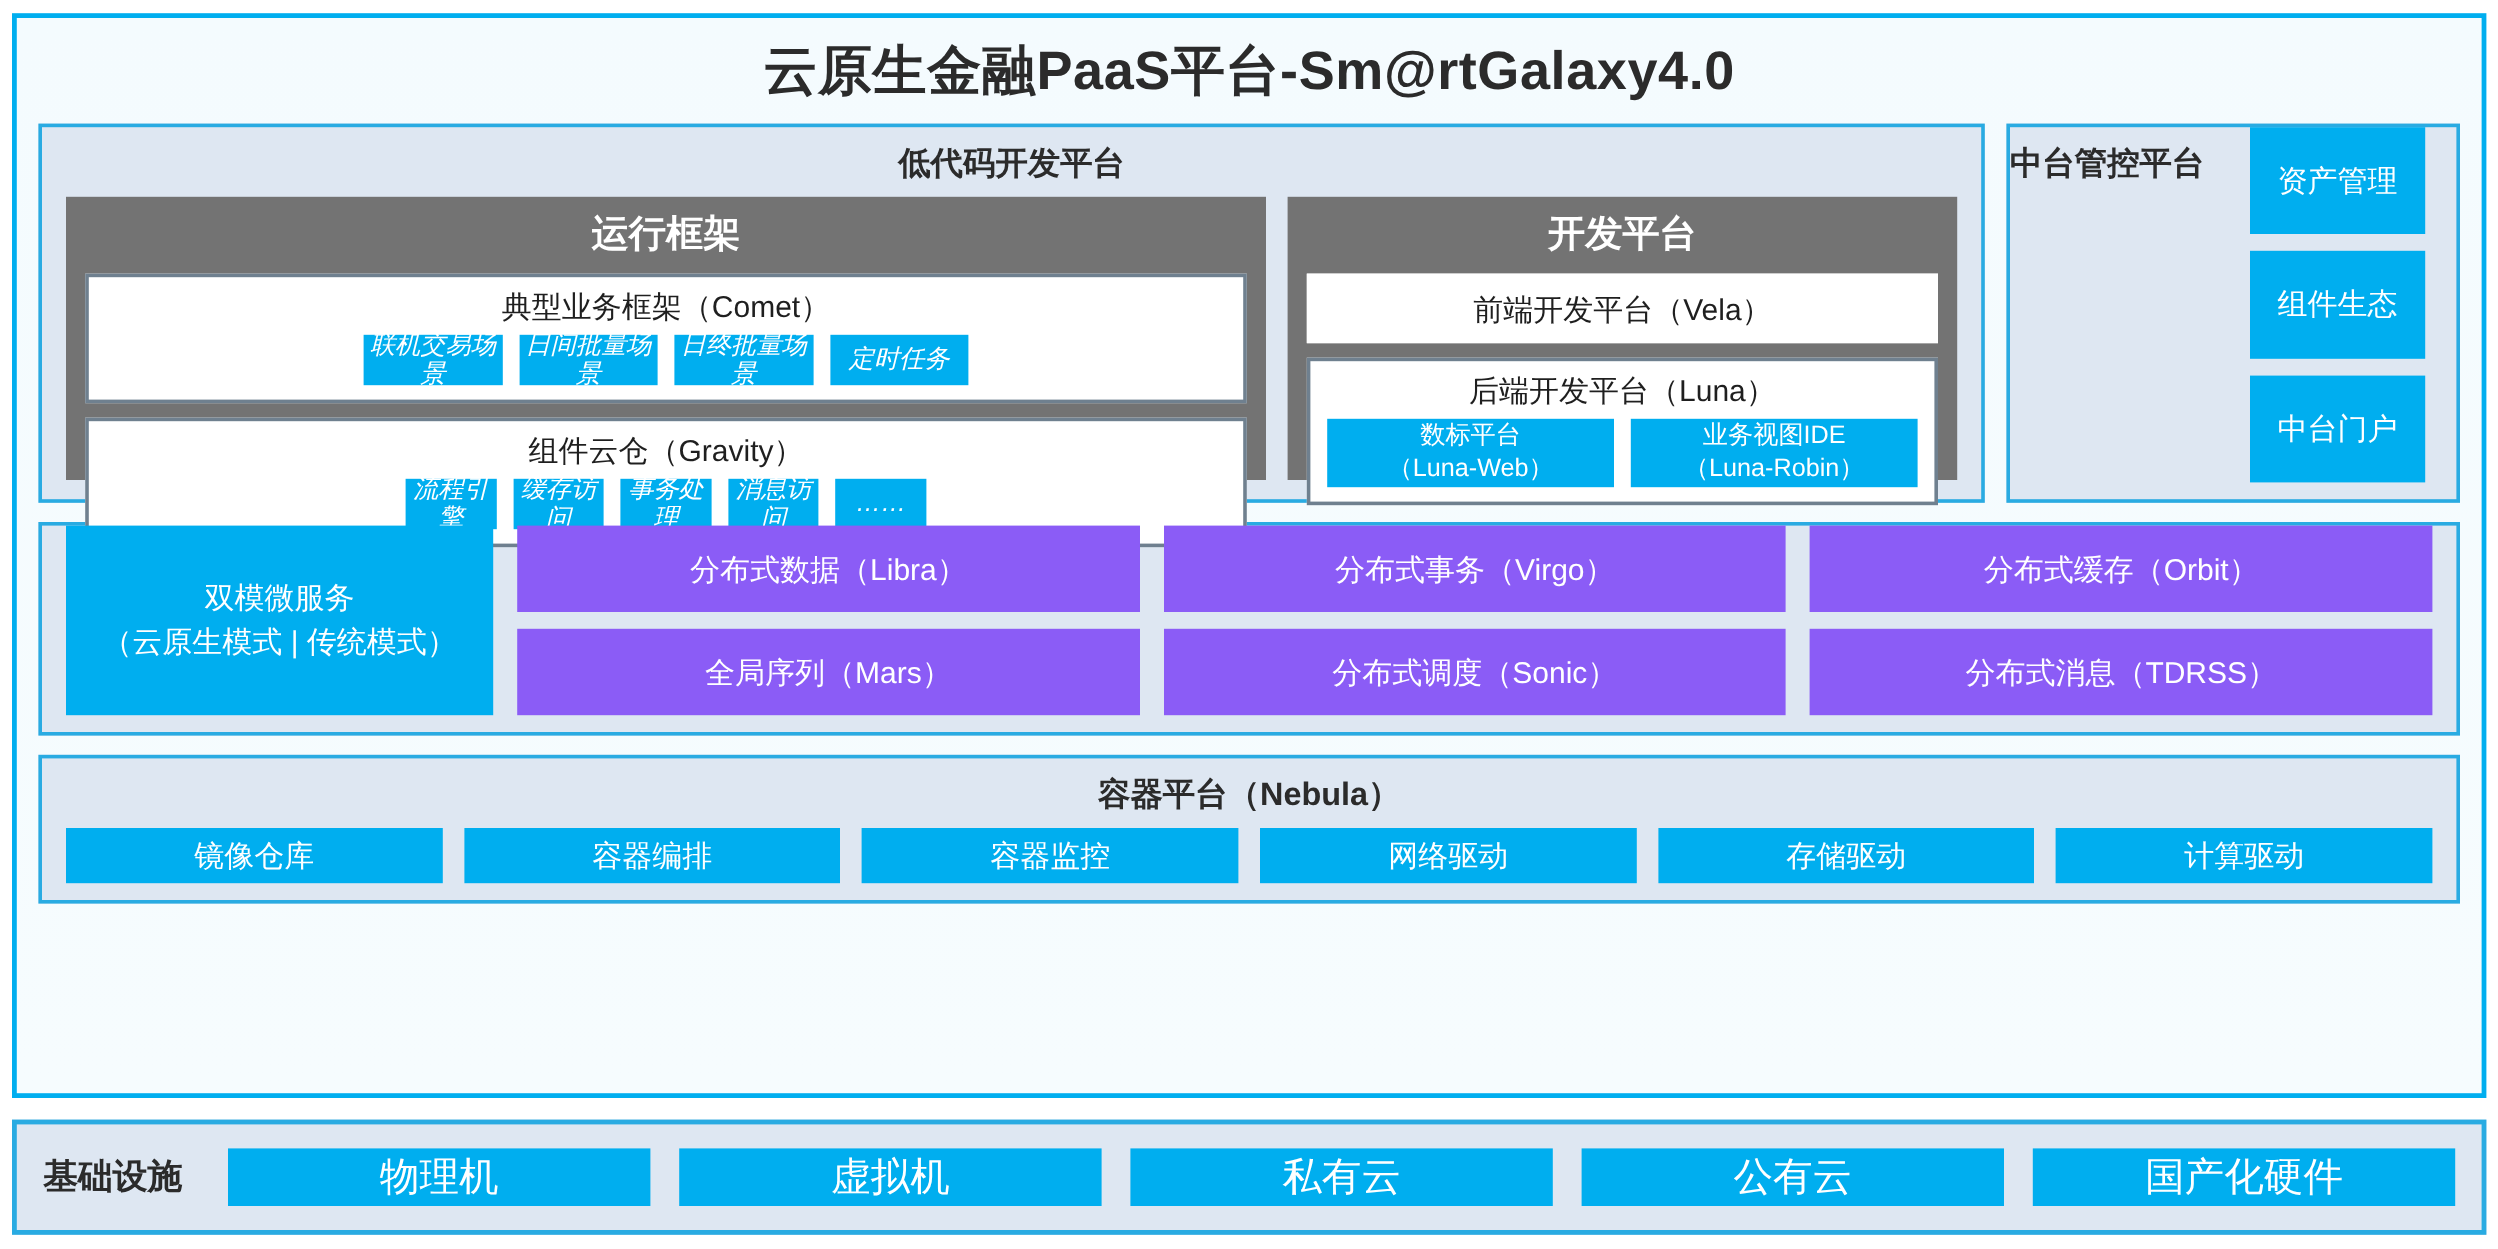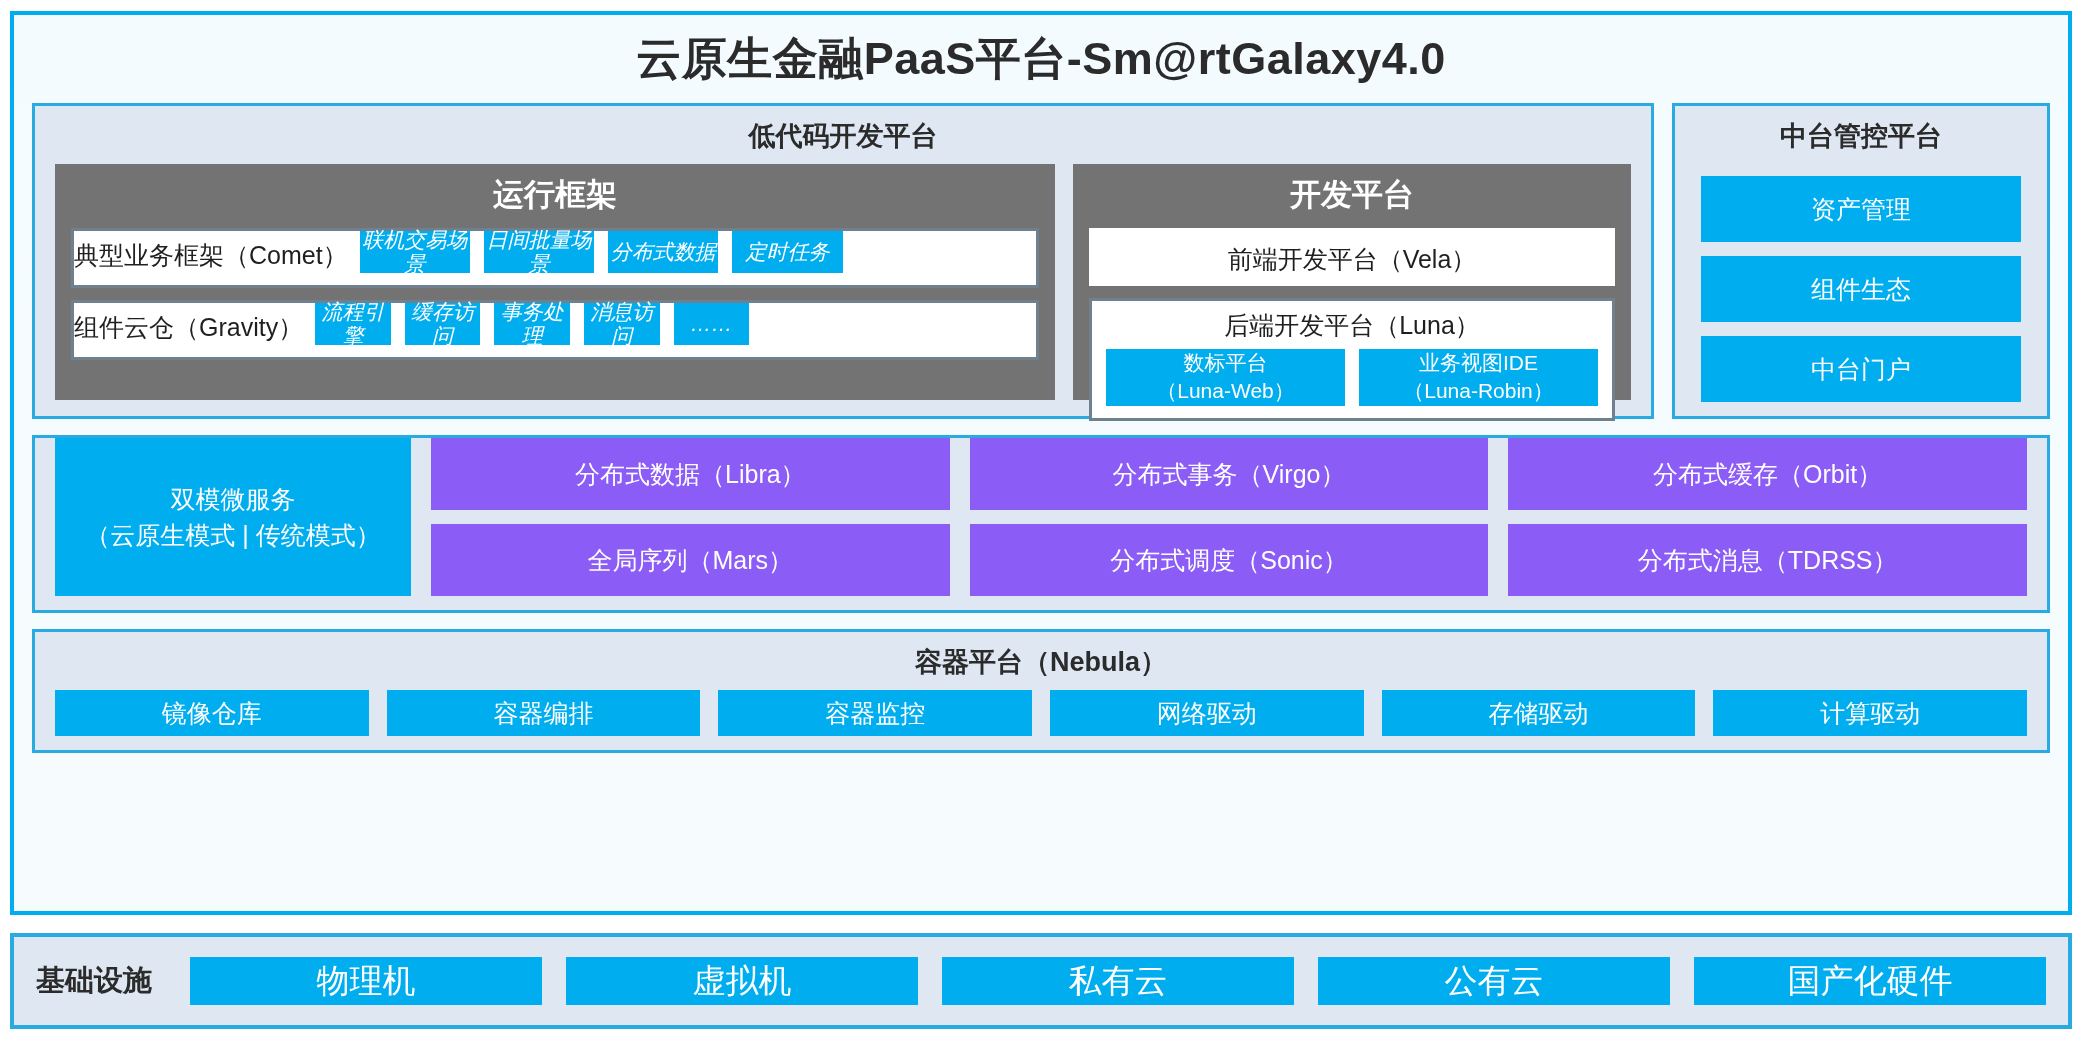--- a/index.html
+++ b/index.html
@@ -31,42 +31,42 @@
     background:#dee7f2;
   }
   .section-title{
     text-align:center;font-size:27px;font-weight:bold;color:#2b2b2b;
     padding:12px 0 10px 0;
   }
 
   
   .row-top{display:flex;gap:18px;align-items:stretch;}
   .lowcode{flex:0 0 1622px;height:316px;display:flex;flex-direction:column;}
-  .midplat{flex:1 1 auto;height:316px;display:flex;flex-direction:column;gap:12px;}
+  .midplat{flex:1 1 auto;height:316px;display:flex;flex-direction:row;gap:12px;}
 
   .lowcode-inner{
     display:flex;gap:18px;padding:0 20px 16px 20px;flex:1 1 auto;min-height:0;
   }
 
   
   .bluecard{
     background:#737373;box-sizing:border-box;display:flex;flex-direction:column;
     padding:0 16px 14px 16px;
   }
   .bluecard-title{
     text-align:center;color:#ffffff;font-size:31px;font-weight:bold;
     padding:10px 0 12px 0;
   }
   .runtime{flex:0 0 1000px;}
   .devplat{flex:1 1 auto;}
 
   
   .whitebox{
     background:#ffffff;border:3px solid #6f808f;box-sizing:border-box;
-    display:flex;flex-direction:row;
+    display:flex;flex-direction:column;align-items:center;
   }
   .whitebox + .whitebox{margin-top:12px;}
   .whitebox-title{
     text-align:center;font-size:25px;color:#1f1f1f;padding:8px 0 7px 0;
   }
   .chiprow{display:flex;gap:14px;padding:0 12px 12px 12px;}
   .chip{
     background:#00AEEF;color:#ffffff;font-size:21px;
     display:flex;align-items:center;justify-content:center;text-align:center;
     height:42px;flex:1 1 0;box-sizing:border-box;line-height:1.15;font-style:italic;
@@ -156,21 +156,21 @@
           <div class="lowcode-inner">
 
             <div class="bluecard runtime">
               <div class="bluecard-title">运行框架</div>
 
               <div class="whitebox">
                 <div class="whitebox-title">典型业务框架（Comet）</div>
                 <div class="chiprow">
                   <div class="chip">联机交易场景</div>
                   <div class="chip">日间批量场景</div>
-                  <div class="chip">分布式数据</div>
+                  <div class="chip">日终批量场景</div>
                   <div class="chip">定时任务</div>
                 </div>
               </div>
 
               <div class="whitebox">
                 <div class="whitebox-title">组件云仓（Gravity）</div>
                 <div class="chiprow">
                   <div class="chip">流程引擎</div>
                   <div class="chip">缓存访问</div>
                   <div class="chip">事务处理</div>

